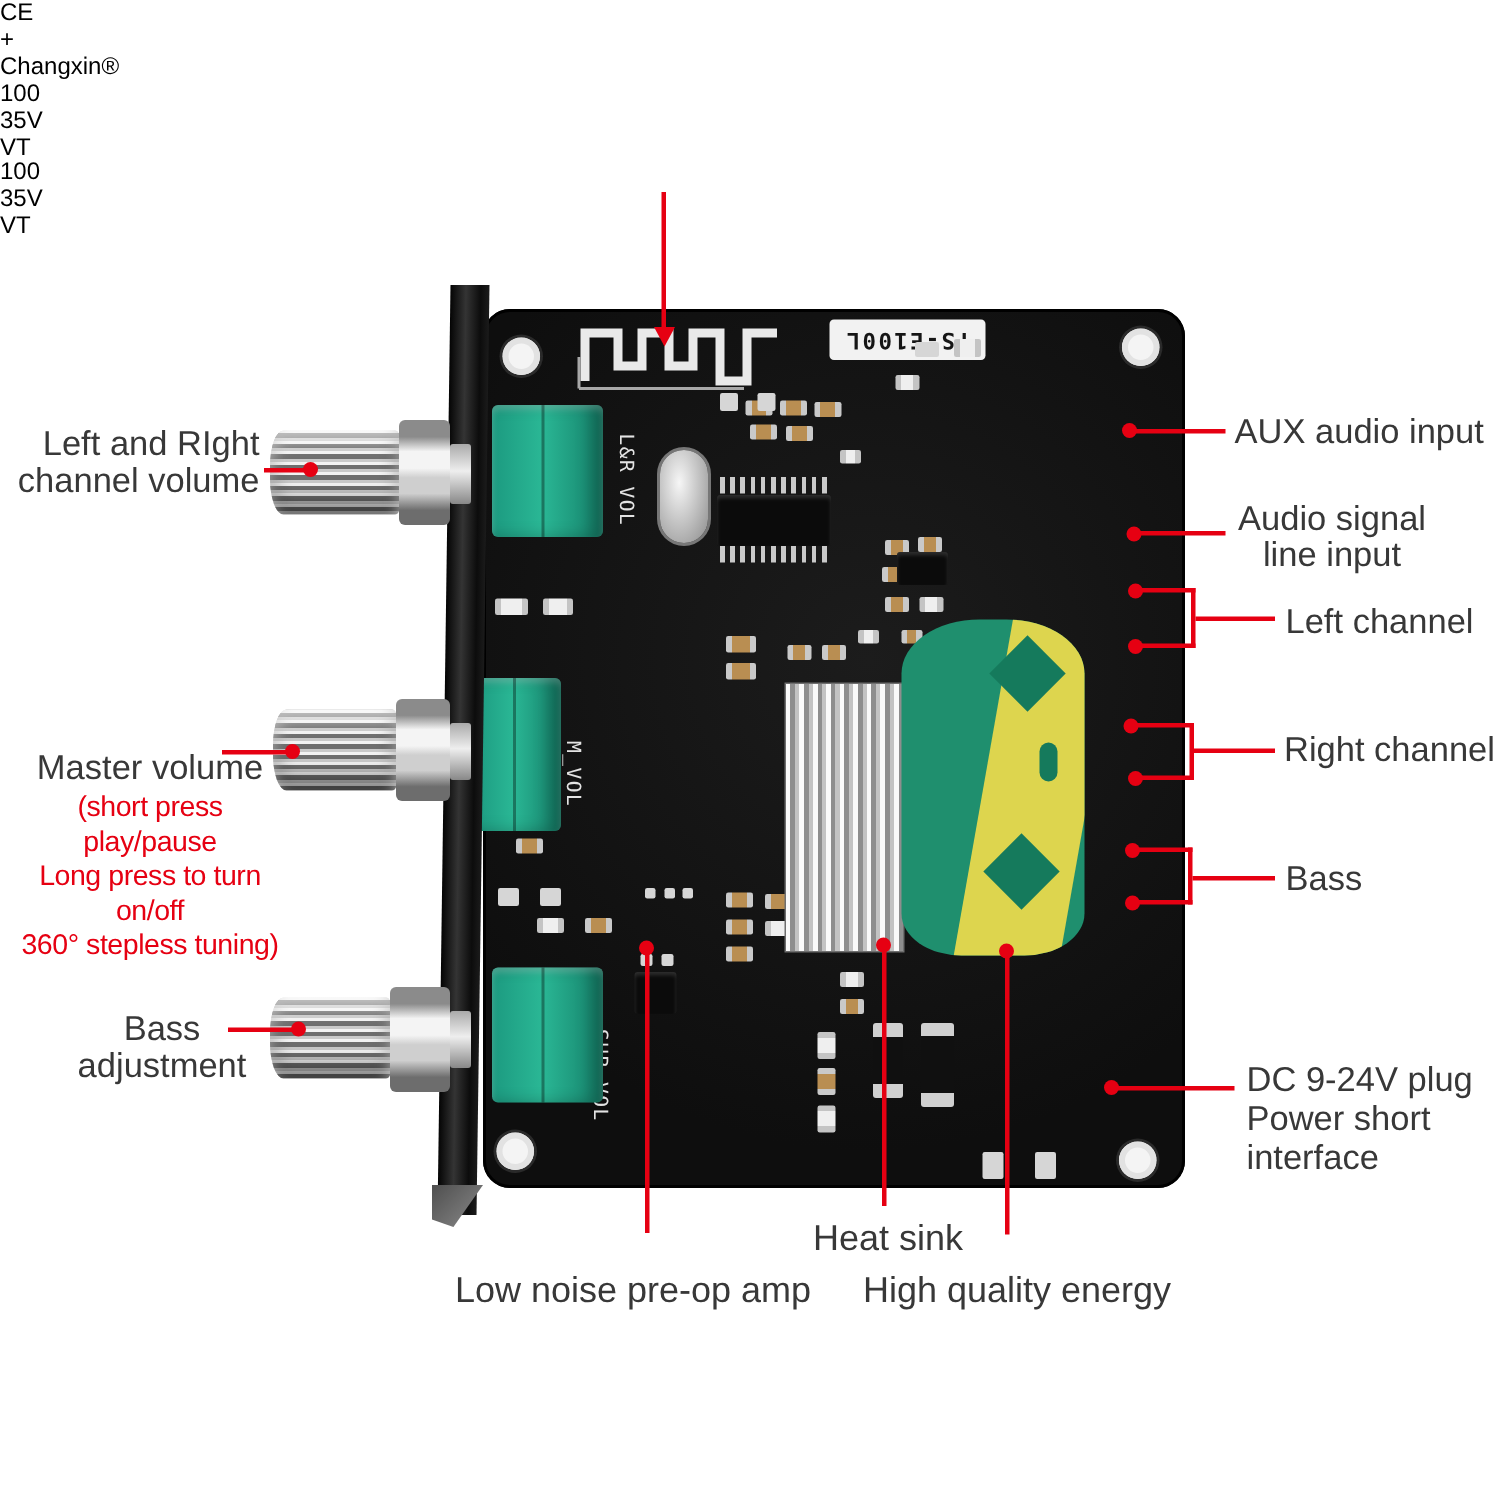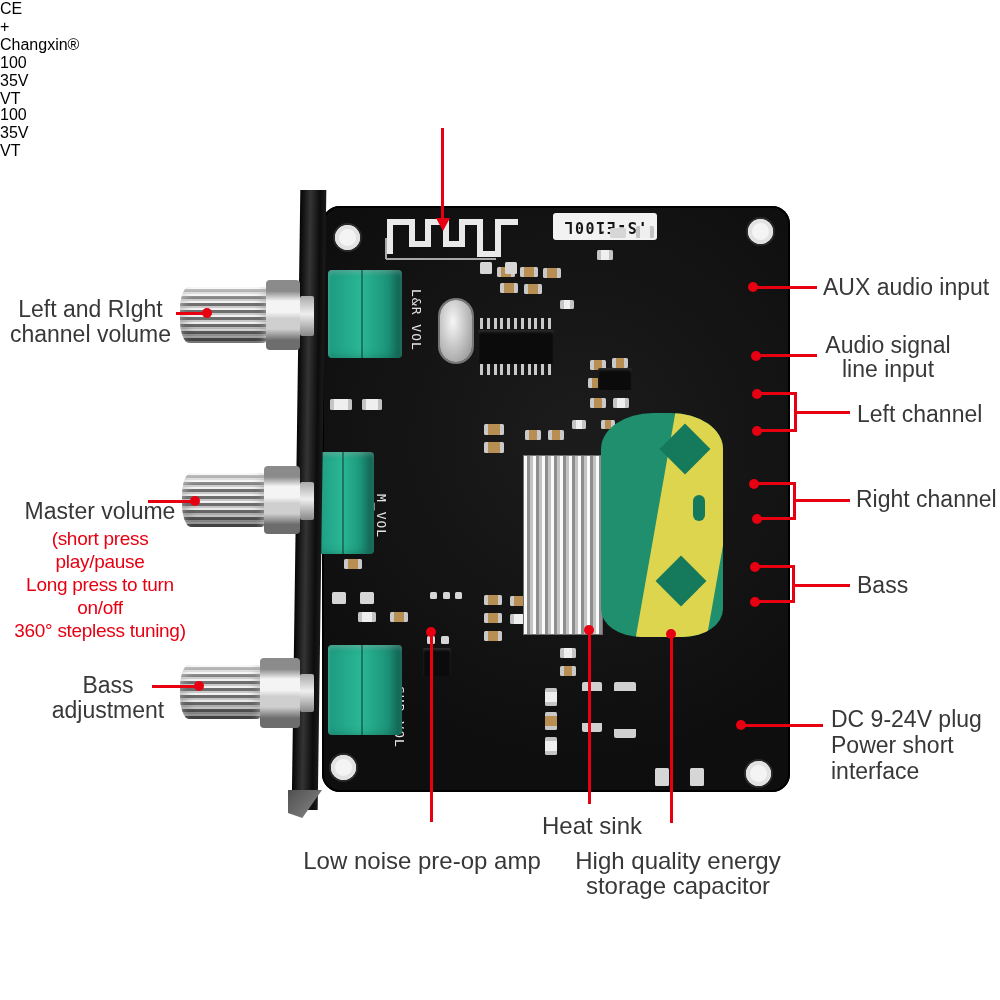--- a/index.html
+++ b/index.html
@@ -312,21 +312,21 @@
   <div class="rline" style="left:430px;top:632px;width:3px;height:190px;"></div>
   <div class="rdot" style="left:426px;top:627px;"></div>
 
   <div class="rline" style="left:588px;top:630px;width:3px;height:174px;"></div>
   <div class="rdot" style="left:584px;top:625px;"></div>
 
   <div class="rline" style="left:670px;top:633px;width:3px;height:190px;"></div>
   <div class="rdot" style="left:666px;top:629px;"></div>
 
 
-  <div class="lbl center" style="left:8px;top:297px;width:165px;">
+  <div class="lbl center" style="left:8px;top:283px;width:165px;text-align:right;">
     <div>Left and RIght</div>
     <div>channel volume</div>
   </div>
 
   <div class="lbl center" style="left:5px;top:499px;width:190px;">
     <div>Master volume</div>
     <div class="red-note" style="margin-top:3px;text-align:center;">
       <div>(short press play/pause</div>
       <div>Long press to turn on/off</div>
       <div>360° stepless tuning)</div>
@@ -354,16 +354,15 @@
     <div>Power short</div>
     <div>interface</div>
   </div>
 
   <div class="lbl lbl-big center" style="left:512px;top:813px;width:160px;">Heat sink</div>
 
   <div class="lbl lbl-big center" style="left:292px;top:848px;width:260px;">Low noise pre-op amp</div>
 
   <div class="lbl lbl-big center" style="left:558px;top:848px;width:240px;line-height:25px;">
     <div>High quality energy</div>
-    <div>storage capacitor</div>
   </div>
 
 </div>
 
 </body></html>

